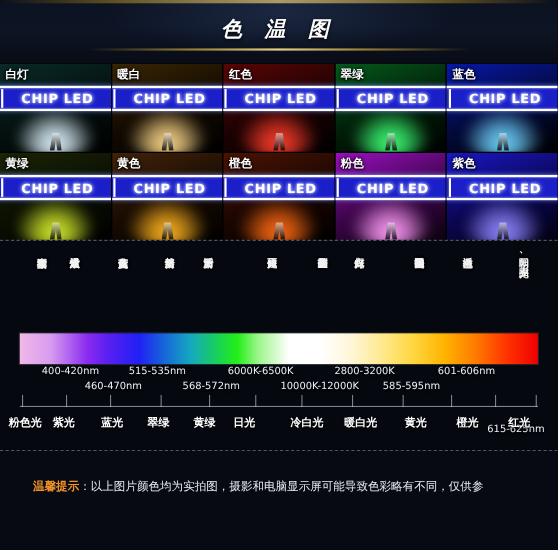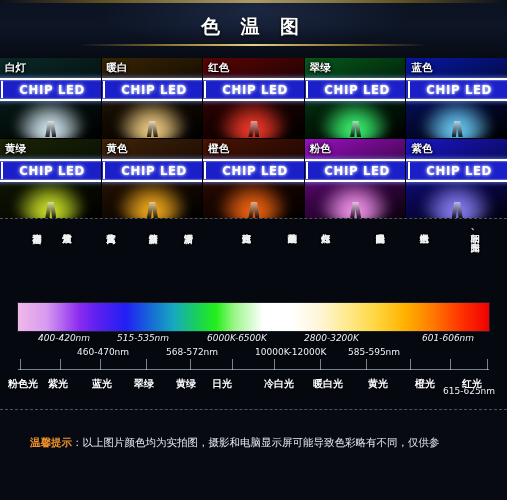--- a/index.html
+++ b/index.html
@@ -8,20 +8,21 @@
     font-family:"DejaVu Sans","Liberation Sans",sans-serif;
     color:#fff;
   }
   .page{position:relative;width:507px;height:500px;background:#05070d;}
 
   
   .header{
     position:relative;width:507px;height:58px;
     background:linear-gradient(180deg,#0b1220 0%,#0d1526 45%,#070b14 100%);
     overflow:hidden;
+    font-style:italic;
   }
   .header::before{
     content:"";position:absolute;left:0;top:0;width:100%;height:3px;
     background:linear-gradient(90deg,#0a0f1a 0%,#6d5a22 20%,#d9b95c 50%,#6d5a22 80%,#0a0f1a 100%);
     opacity:.85;
   }
   .header-title{
     position:absolute;left:0;right:0;top:14px;text-align:center;
     font-size:19px;letter-spacing:7px;font-weight:700;
     color:#ffffff;text-shadow:0 1px 3px #000;
@@ -113,21 +114,21 @@
   }
   .axis{
     position:absolute;left:18px;top:150px;width:471px;height:1px;
     background:rgba(220,228,245,.55);
   }
   .tick{position:absolute;top:140px;width:1px;height:11px;background:rgba(220,228,245,.55);}
   .nm{
     position:absolute;font-size:9px;color:#eef1f7;white-space:nowrap;
     text-shadow:0 1px 2px #000;
   }
-  .nm.row1{top:114px;font-style:italic;}
+  .nm.row1{top:114px;}
   .nm.row2{top:128px;}
 
   .bottom-labels{position:absolute;left:0;top:158px;width:507px;height:20px;}
   .blabel{
     position:absolute;top:0;font-size:10px;font-weight:700;color:#ffffff;
     white-space:nowrap;text-shadow:0 1px 2px #000;
   }
 
   
   .footer{
@@ -283,21 +284,21 @@
         <div class="tick" style="left: 410px;"></div>
         <div class="tick" style="left: 450px;"></div>
         <div class="tick" style="left: 487px;"></div>
       </div>
     <div class="axis"></div>
     <div id="nmlabels">
         <div class="nm row1" style="left: 38px;">400-420nm</div>
         <div class="nm row1" style="left: 117px;">515-535nm</div>
         <div class="nm row1" style="left: 207px;">6000K-6500K</div>
         <div class="nm row1" style="left: 304px;">2800-3200K</div>
-        <div class="nm row1" style="left: 422px;">601-606nm</div>
+        <div class="nm row1" style="left: 398px;">601-606nm</div>
         <div class="nm row2" style="left: 77px;">460-470nm</div>
         <div class="nm row2" style="left: 166px;">568-572nm</div>
         <div class="nm row2" style="left: 255px;">10000K-12000K</div>
         <div class="nm row2" style="left: 348px;">585-595nm</div>
         <div class="nm row2" style="left: 443px; margin-top: 39px;">615-625nm</div>
       </div>
     <div class="bottom-labels" id="blabels">
         <div class="blabel" style="left: 8px;">粉色光</div>
         <div class="blabel" style="left: 48px;">紫光</div>
         <div class="blabel" style="left: 92px; font-family: Liberation Mono, monospace;">蓝光</div>

